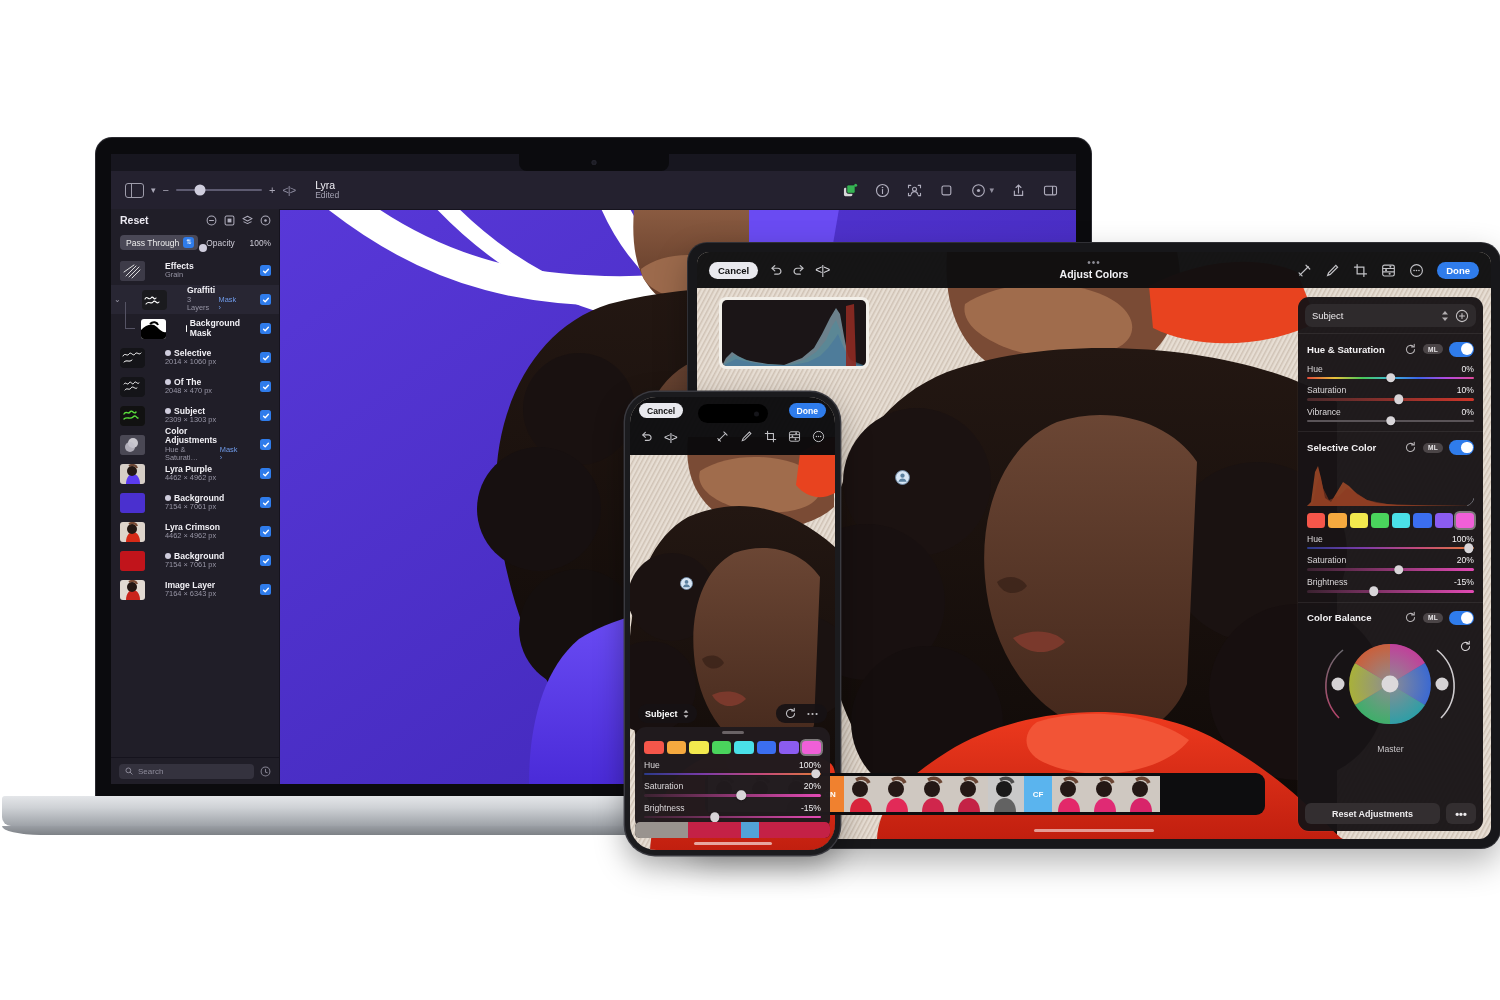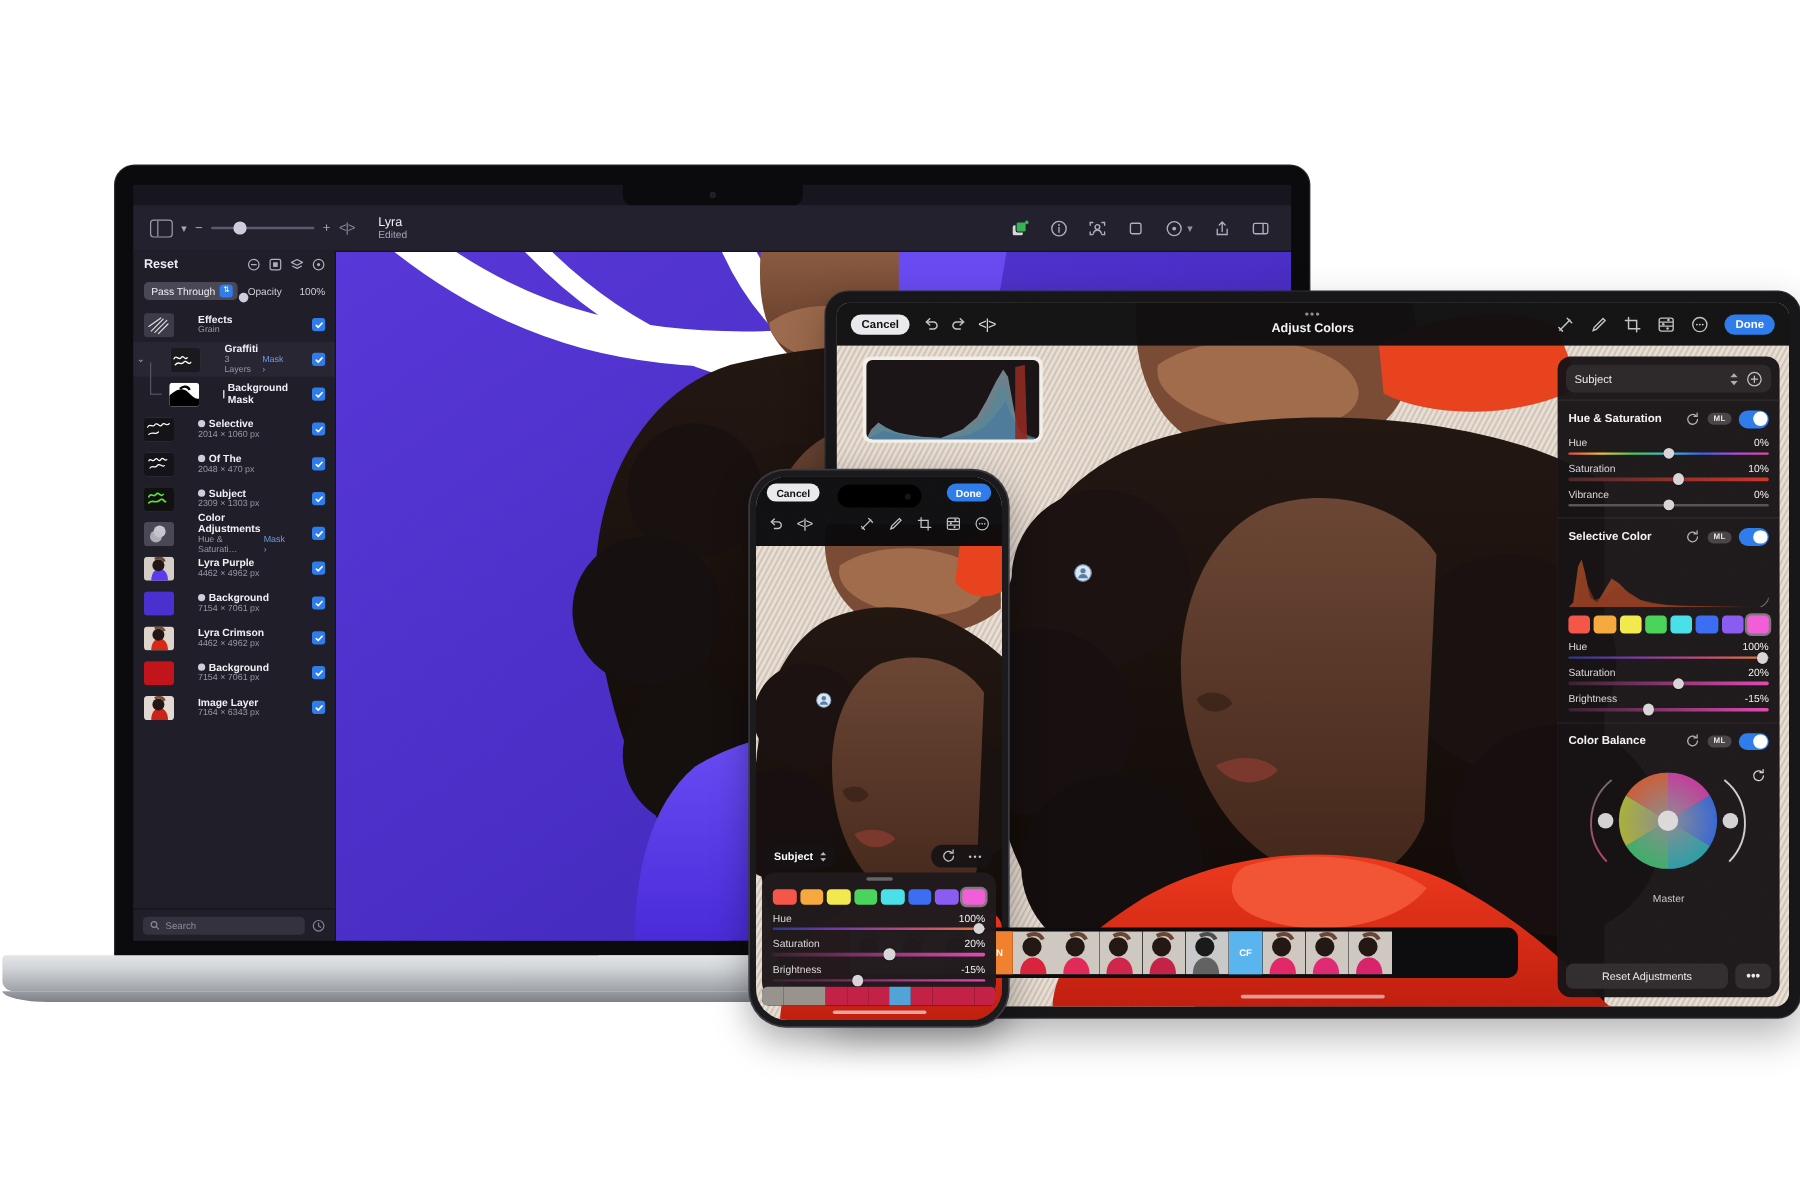--- a/index.html
+++ b/index.html
@@ -143,21 +143,21 @@
   .sltop .v{color:#f2f0f2;}
   .sltrack{margin-top:3px;height:2.6px;border-radius:2px;position:relative;}
   .slknob{position:absolute;top:50%;transform:translate(-50%,-50%);
           width:9.5px;height:9.5px;border-radius:50%;background:#d8d5d8;
           box-shadow:0 .5px 1.5px rgba(0,0,0,.5);}
   .swatches{display:flex;gap:3px;margin:7px 0 2px;}
   .swch{flex:1;height:15px;border-radius:3.5px;}
   .swch.act{box-shadow:0 0 0 2px #7e7a7c;}
   .wheelwrap{position:relative;height:110px;margin-top:4px;}
   .ip-master{text-align:center;font-size:8.6px;color:#c9c6c9;margin-top:2px;}
-  .ip-reset{margin-top:auto;padding:7px;display:flex;gap:6px;}
+  .ip-reset{margin-top:auto;padding:7px;display:flex;gap:6px;font-weight:bold;}
   .ip-reset .btn{flex:1;height:21px;background:#332e30;border-radius:6px;
                  display:flex;align-items:center;justify-content:center;
                  font-size:9px;color:#eeecee;}
   .ip-reset .more{width:30px;height:21px;background:#332e30;border-radius:6px;
                   display:flex;align-items:center;justify-content:center;color:#eeecee;font-size:11px;}
   
   .ip-strip{position:absolute;left:8px;bottom:24px;width:560px;height:42px;
             background:#0d0d0f;border-radius:9px;padding:3px;box-sizing:border-box;
             display:flex;gap:0;overflow:hidden;z-index:6;}
   .fcell{width:36px;height:36px;flex:0 0 auto;overflow:hidden;position:relative;}

